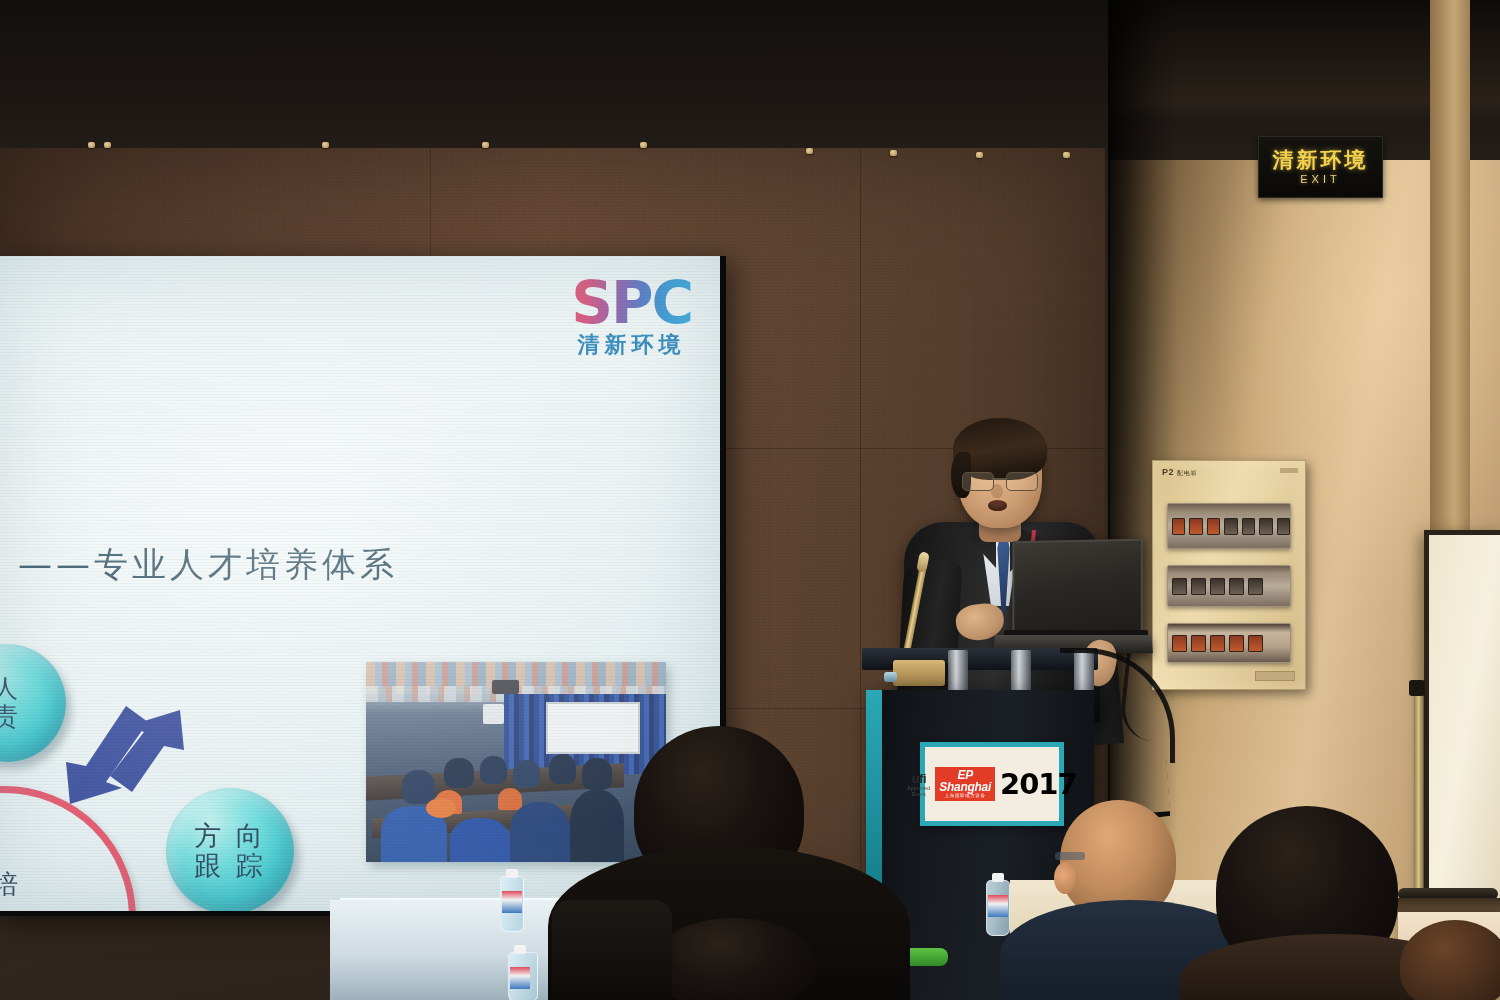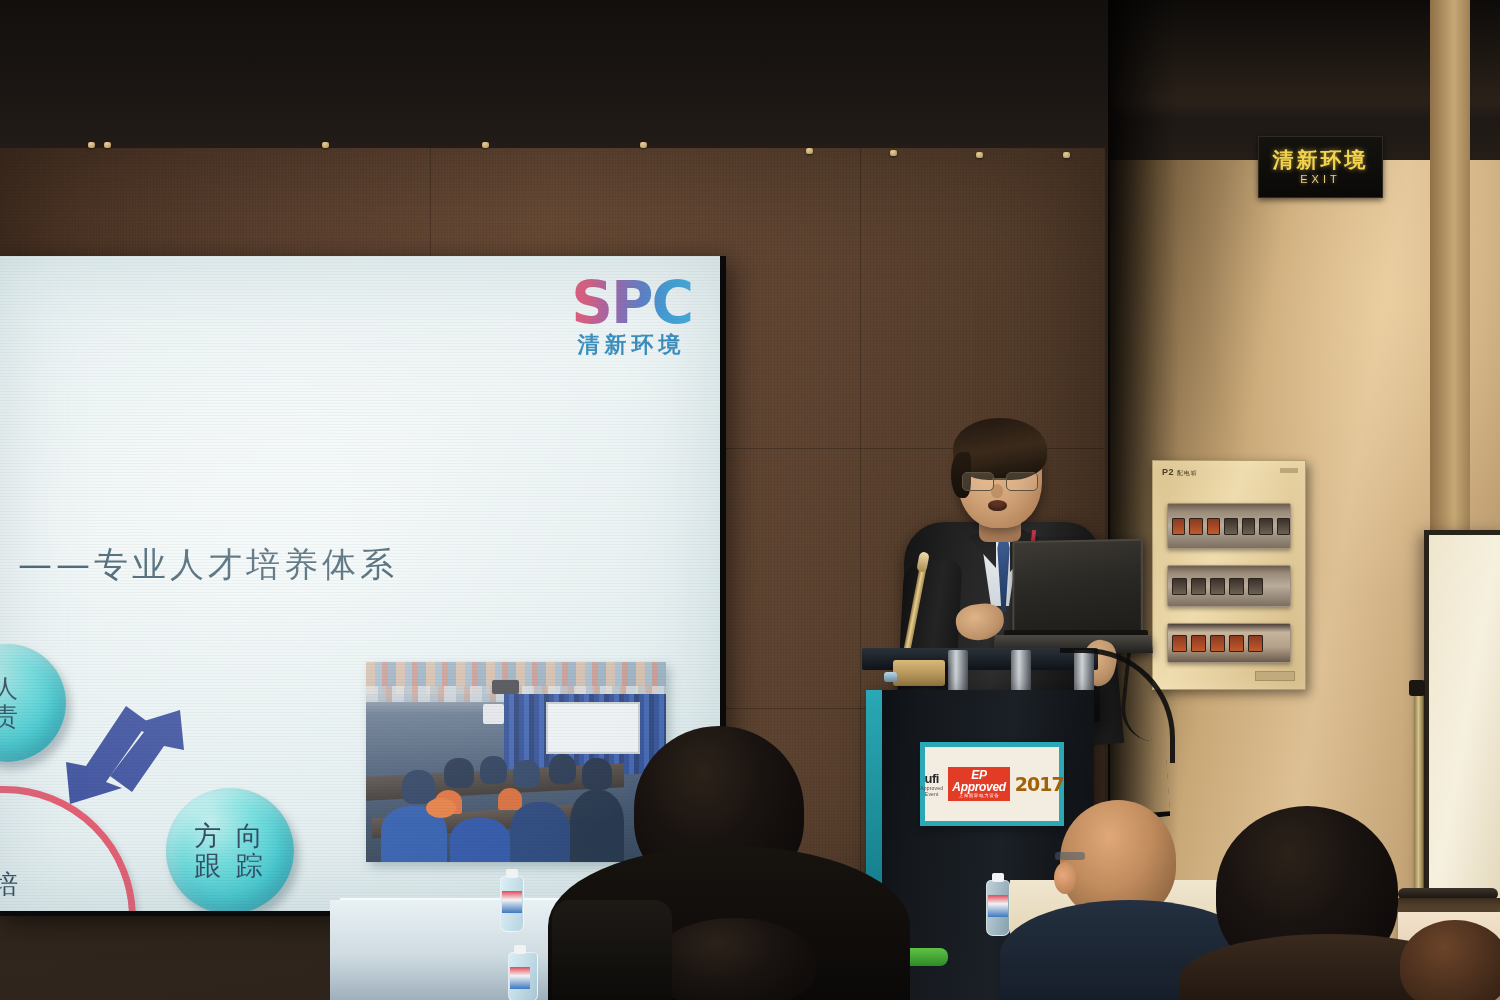--- a/index.html
+++ b/index.html
@@ -286,21 +286,21 @@
     box-sizing:border-box;padding:4px 5px;
   }
   .ufi-blk{text-align:center;line-height:1;}
   .ufi-word{font-size:13px;font-weight:bold;color:#2a2a2a;letter-spacing:-.5px;}
   .ufi-sub{font-size:5px;color:#4a4a4a;letter-spacing:.2px;margin-top:1px;}
   .ep-blk{
     background:#e23b26;padding:2px 4px;line-height:1;text-align:center;
   }
   .ep-word{font-size:12px;font-weight:bold;color:#fff;letter-spacing:-.3px;font-style:italic;}
   .ep-cn{font-size:4.5px;color:#fff;letter-spacing:.6px;margin-top:1px;}
-  .yr{font-size:19px;font-weight:bold;color:#a16207;letter-spacing:-1px;font-family:"DejaVu Sans",sans-serif;}
+  .yr{font-size:29px;font-weight:bold;color:#000000;letter-spacing:-1px;font-family:"DejaVu Sans",sans-serif;}
 
   
   .laptop-lid{
     position:absolute;left:1010px;top:540px;width:128px;height:98px;
     background:linear-gradient(170deg,#3d3a34,#2a2824 45%,#1d1b18);
     border:2px solid #4b4640;border-bottom:none;
     transform:perspective(400px) rotateY(-9deg);
     box-shadow:2px 3px 10px rgba(0,0,0,.5);
   }
   .laptop-base{
@@ -695,21 +695,21 @@
   </div>
 
   <div class="podium-sign">
     <div class="podium-sign-inner">
       <div class="ufi-blk">
         <div class="ufi-word">ufi</div>
         <div class="ufi-sub">Approved</div>
         <div class="ufi-sub">Event</div>
       </div>
       <div class="ep-blk">
-        <div class="ep-word">EP Approved</div>
+        <div class="ep-word">EP Shanghai</div>
         <div class="ep-cn">上海国际电力设备</div>
       </div>
       <div class="yr">2017</div>
     </div>
   </div>
 
   <div class="fg-table2"></div>
   <div class="tbl-white"></div>
   <div class="fg-table"></div>
 

